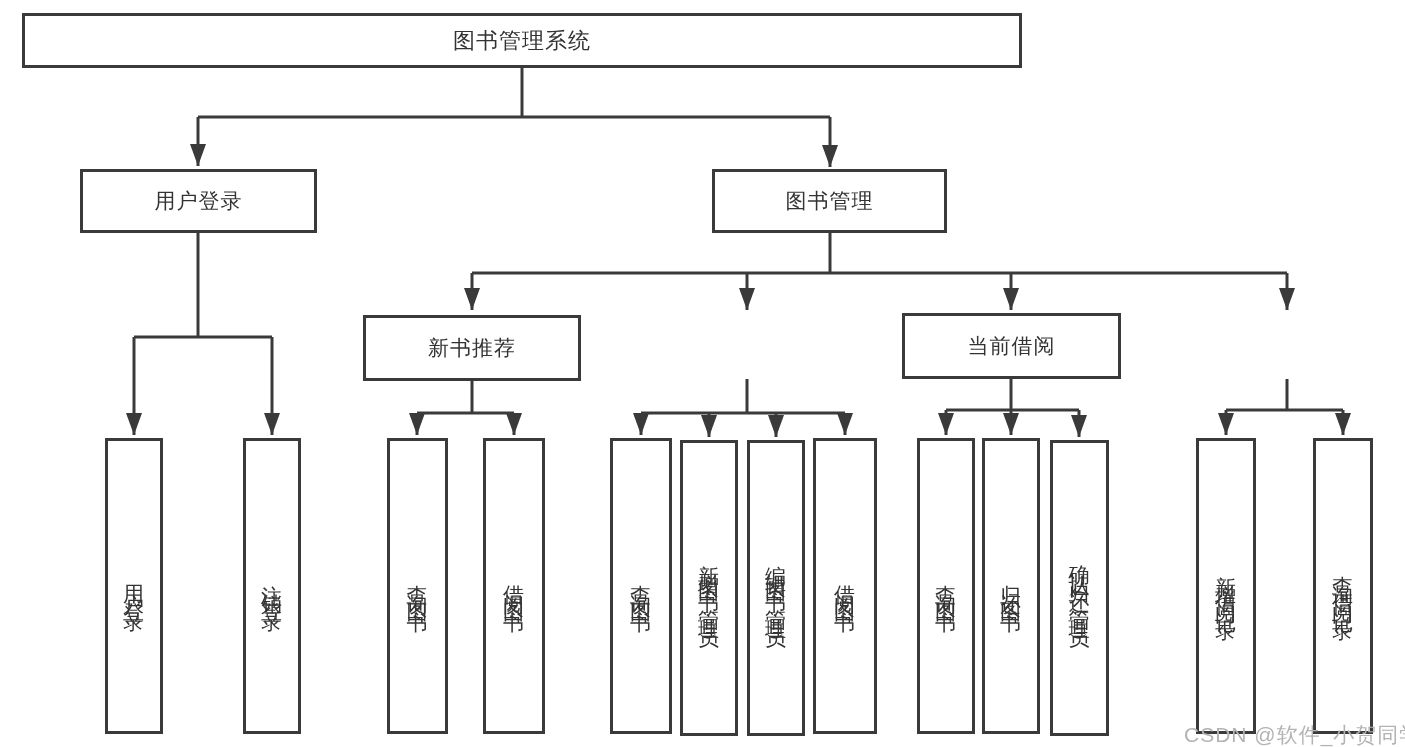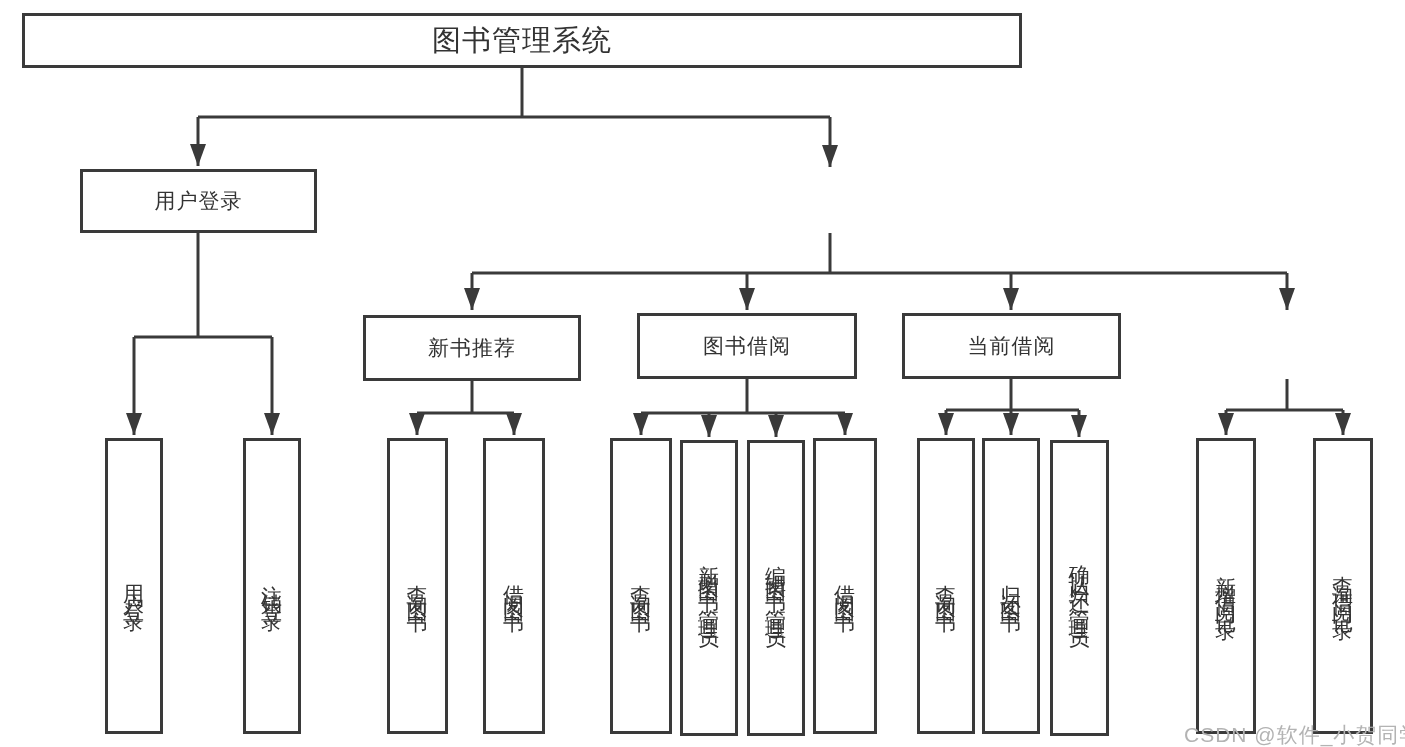--- a/index.html
+++ b/index.html
@@ -37,21 +37,21 @@
     background:#fff;
     display:flex;align-items:center;justify-content:center;
     font-size:21px;
   }
   .vnode .vtext{
     writing-mode:vertical-rl;
     text-orientation:mixed;
     letter-spacing:9px;
     line-height:1;
   }
-  .root-title{font-size:29px;}
+  .root-title{font-size:22px;}
   .watermark{
     position:absolute;
     left:1184px;top:721px;
     font-size:21px;
     color:var(--wm);
     letter-spacing:1px;
     white-space:nowrap;
     z-index:5;
   }
 </style>
@@ -108,26 +108,26 @@
     <path class="ln" d="M1343,410 V435" marker-end="url(#arrow)"></path>
   </svg>
 
   <div class="node root-title" style="left:22px;top:13px;width:1000px;height:55px;">
     <span>图书管理系统</span>
   </div>
 
   <div class="node" style="left:80px;top:169px;width:237px;height:64px;">
     <span>用户登录</span>
   </div>
+  <div class="node" style="left:712px;top:169px;width:235px;height:64px;">
+    <span>图书管理</span>
+  </div>
 
   <div class="node" style="left:363px;top:315px;width:218px;height:66px;">
     <span>新书推荐</span>
-  </div>
-  <div class="node" style="left:637px;top:313px;width:220px;height:66px;">
-    <span>图书借阅</span>
   </div>
   <div class="node" style="left:902px;top:313px;width:219px;height:66px;">
     <span>当前借阅</span>
   </div>
 
   <div class="vnode" style="left:105px;top:438px;width:58px;height:296px;">
     <span class="vtext">用户登录</span>
   </div>
   <div class="vnode" style="left:243px;top:438px;width:58px;height:296px;">
     <span class="vtext">注销登录</span>

